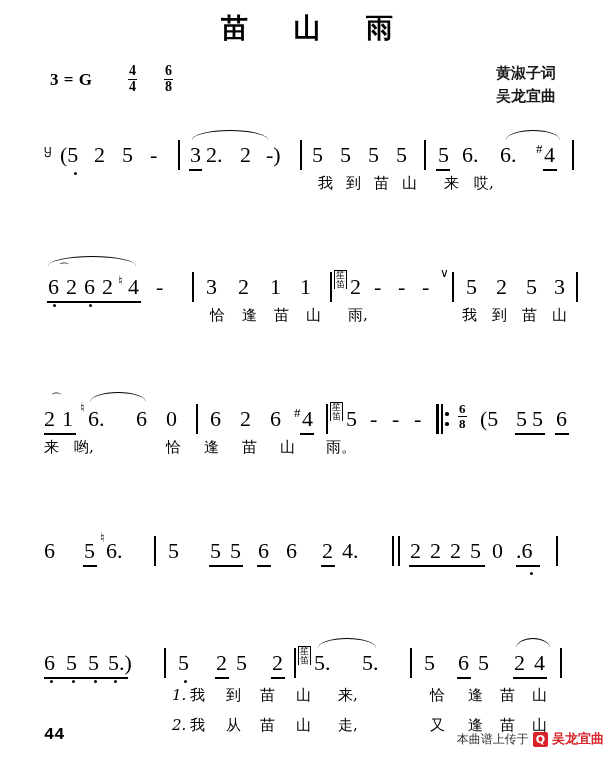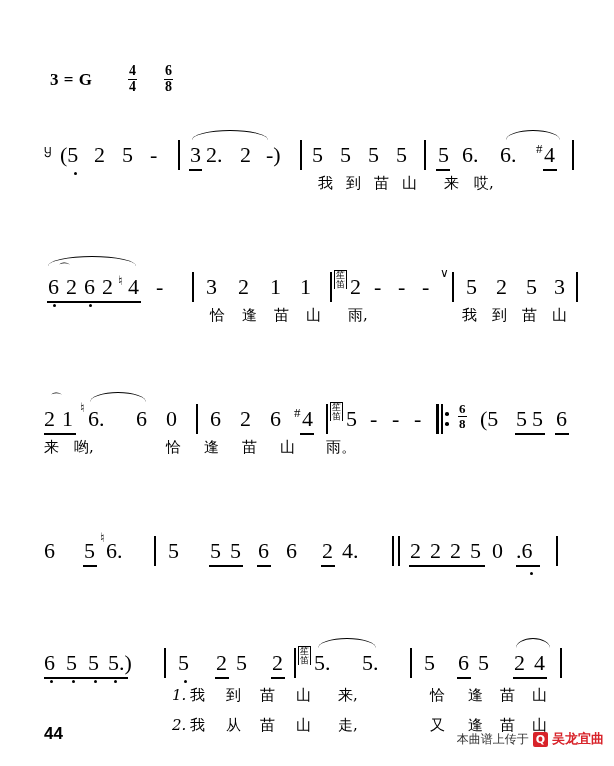--- a/index.html
+++ b/index.html
@@ -180,21 +180,21 @@
     border-bottom: none;
     padding: 0 1px;
     display: inline-block;
   }
 
   
   .pagenum {
     position: absolute;
     left: 44px;
     bottom: 22px;
-    font-family: Liberation Sans, sans-serif;
+    font-family: Liberation Mono, monospace;
     font-size: 17px;
     font-weight: bold;
   }
   .footer-note {
     position: absolute;
     right: 10px;
     bottom: 18px;
     font-family: "DejaVu Sans", sans-serif;
     font-size: 12px;
     color: #333;
@@ -218,32 +218,37 @@
     font-weight: bold;
     font-size: 13px;
     font-family: "DejaVu Sans", sans-serif;
   }
 </style>
 </head>
 <body>
 
 <div class="page">
 
+  <div class="title">苗 山 雨</div>
 
   <div class="keysig">3 = G</div>
 
   <div class="meter meter-1">
     <span class="num">4</span>
     <span class="den">4</span>
   </div>
   <div class="meter meter-2">
     <span class="num">6</span>
     <span class="den">8</span>
   </div>
 
+  <div class="composer">
+    <div>黄淑子词</div>
+    <div>吴龙宜曲</div>
+  </div>
 
   <div class="row" style="top:132px;">
     <div class="notes">
 
       <span class="mark" style="left:0px; top:14px;">Ⴘ</span>
       <span class="n" style="left:16px;">(5</span>
       <span class="dotlow" style="left:30px;"></span>
       <span class="n" style="left:50px;">2</span>
       <span class="n" style="left:78px;">5</span>
       <span class="n" style="left:106px;">-</span>

